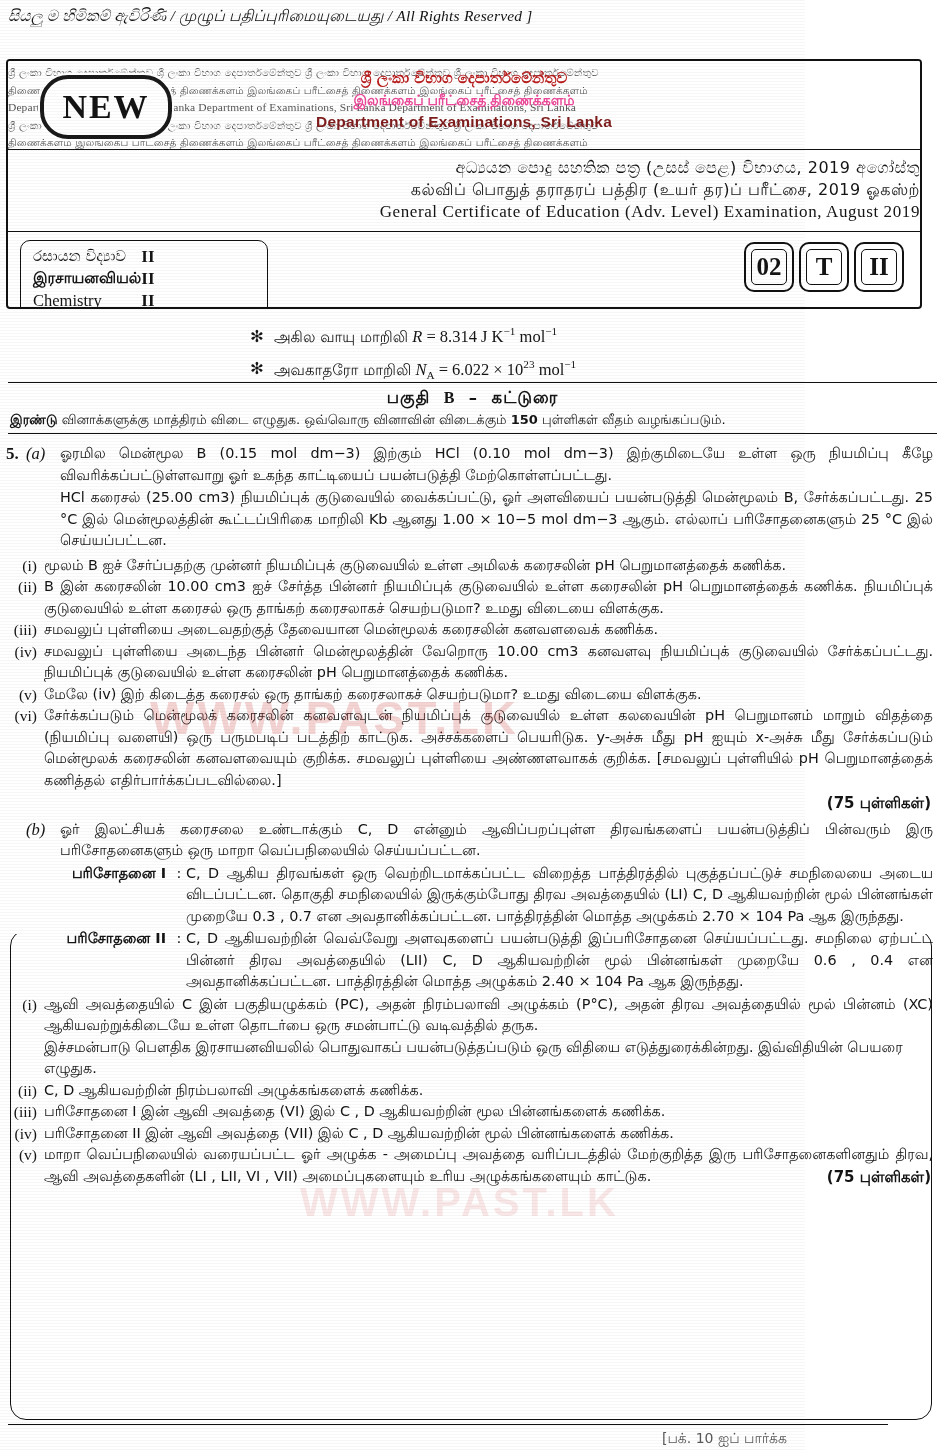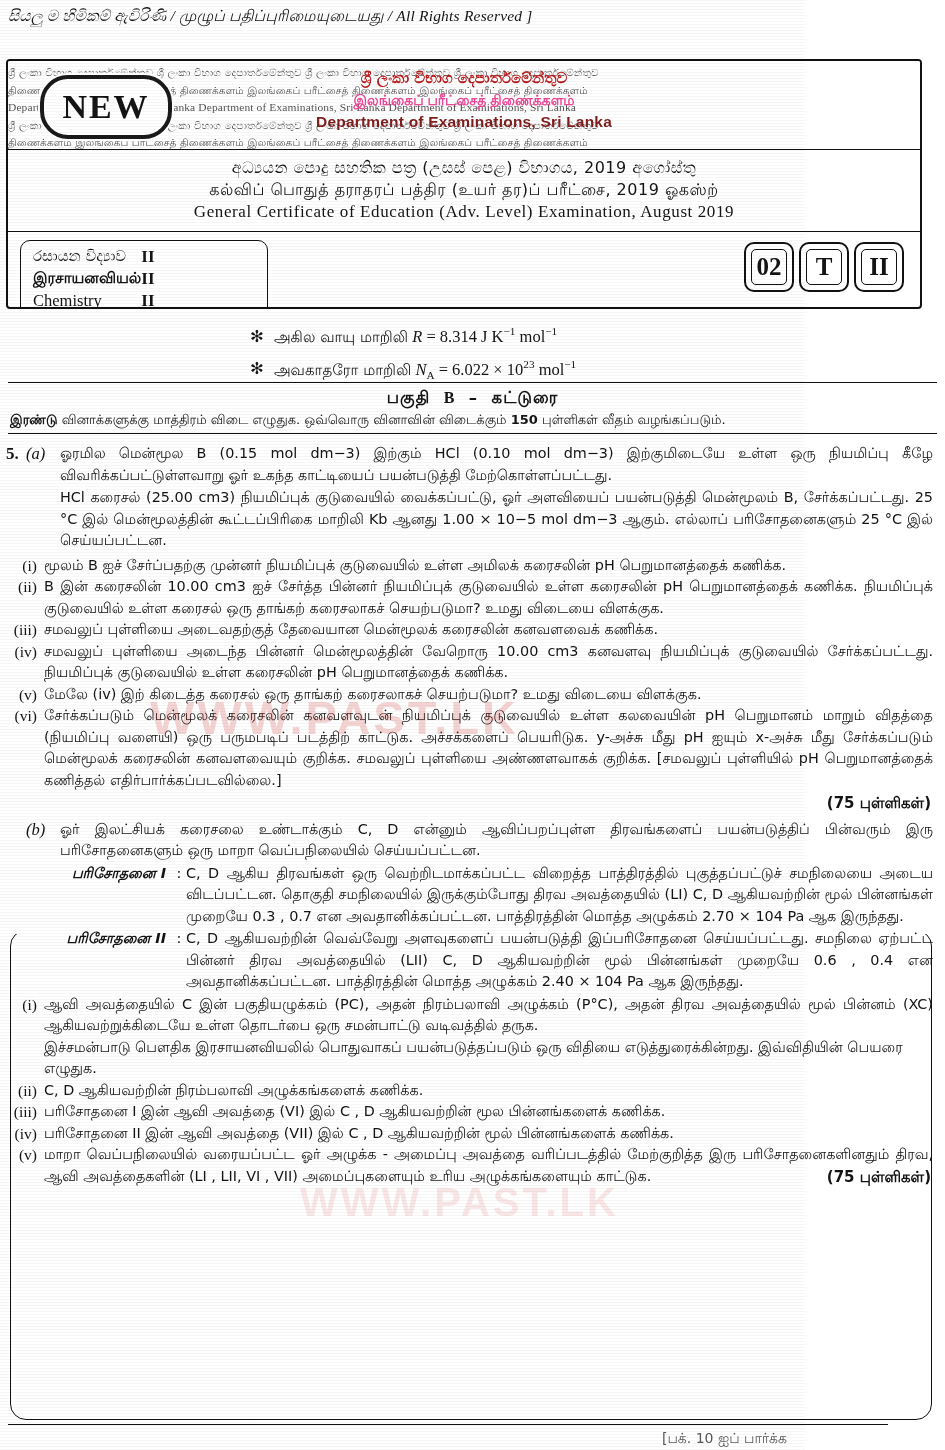--- a/index.html
+++ b/index.html
@@ -146,21 +146,21 @@
     font-weight: bold;
     font-size: 15.5px;
     color: #7f1d1d;
     line-height: 22px;
     letter-spacing: .2px;
   }
 
   
   .exam-title {
     border-bottom: 1.5px solid #111;
-    text-align: center;
+    text-align: right;
     padding: 7px 0 8px 0;
   }
   .exam-title div { line-height: 22px; }
   .et-sin {
     font-family: "DejaVu Sans", sans-serif;
     font-size: 16px;
     letter-spacing: .5px;
   }
   .et-tam {
     font-family: "DejaVu Sans", sans-serif;
@@ -336,21 +336,20 @@
   .exp-row { display: flex; align-items: flex-start; margin-top: 1px; }
   .exp-name {
     width: 172px;
     flex: 0 0 172px;
     font-family: "DejaVu Sans", sans-serif;
     font-weight: bold;
     font-size: 14.4px;
     text-align: right;
     padding-right: 6px;
     box-sizing: border-box;
-    font-style: italic;
   }
   .exp-colon { width: 14px; flex: 0 0 14px; text-align: center; }
   .exp-text {
     flex: 1 1 auto;
     text-align: justify;
     padding-right: 12px;
   }
 
   .marks {
     text-align: right;

